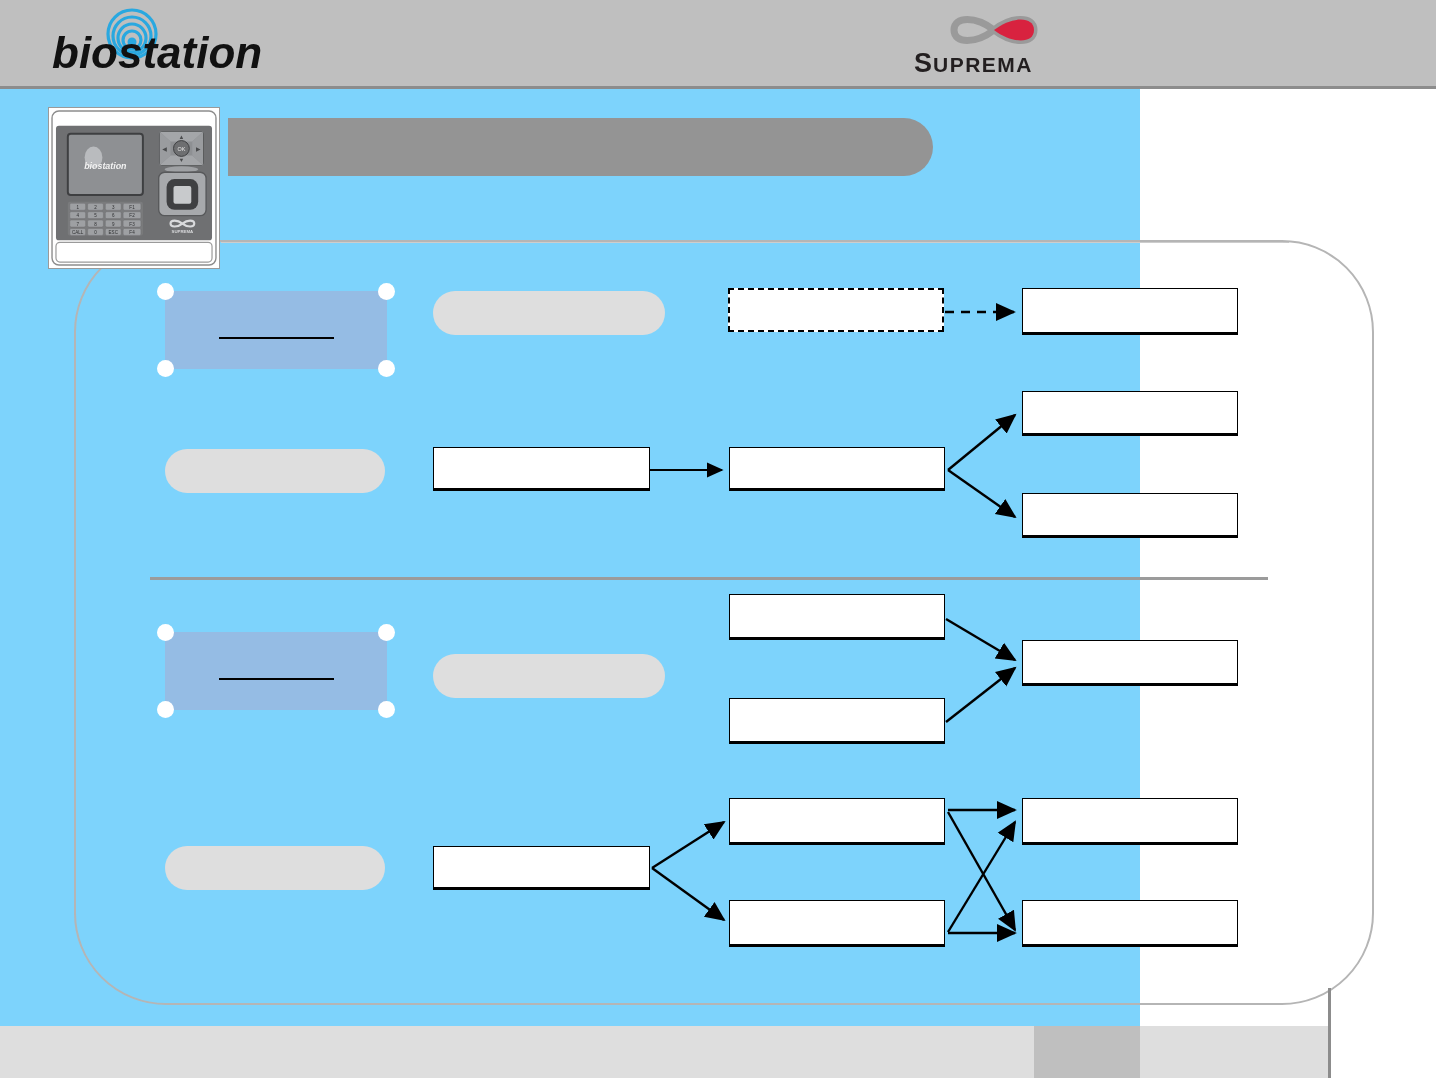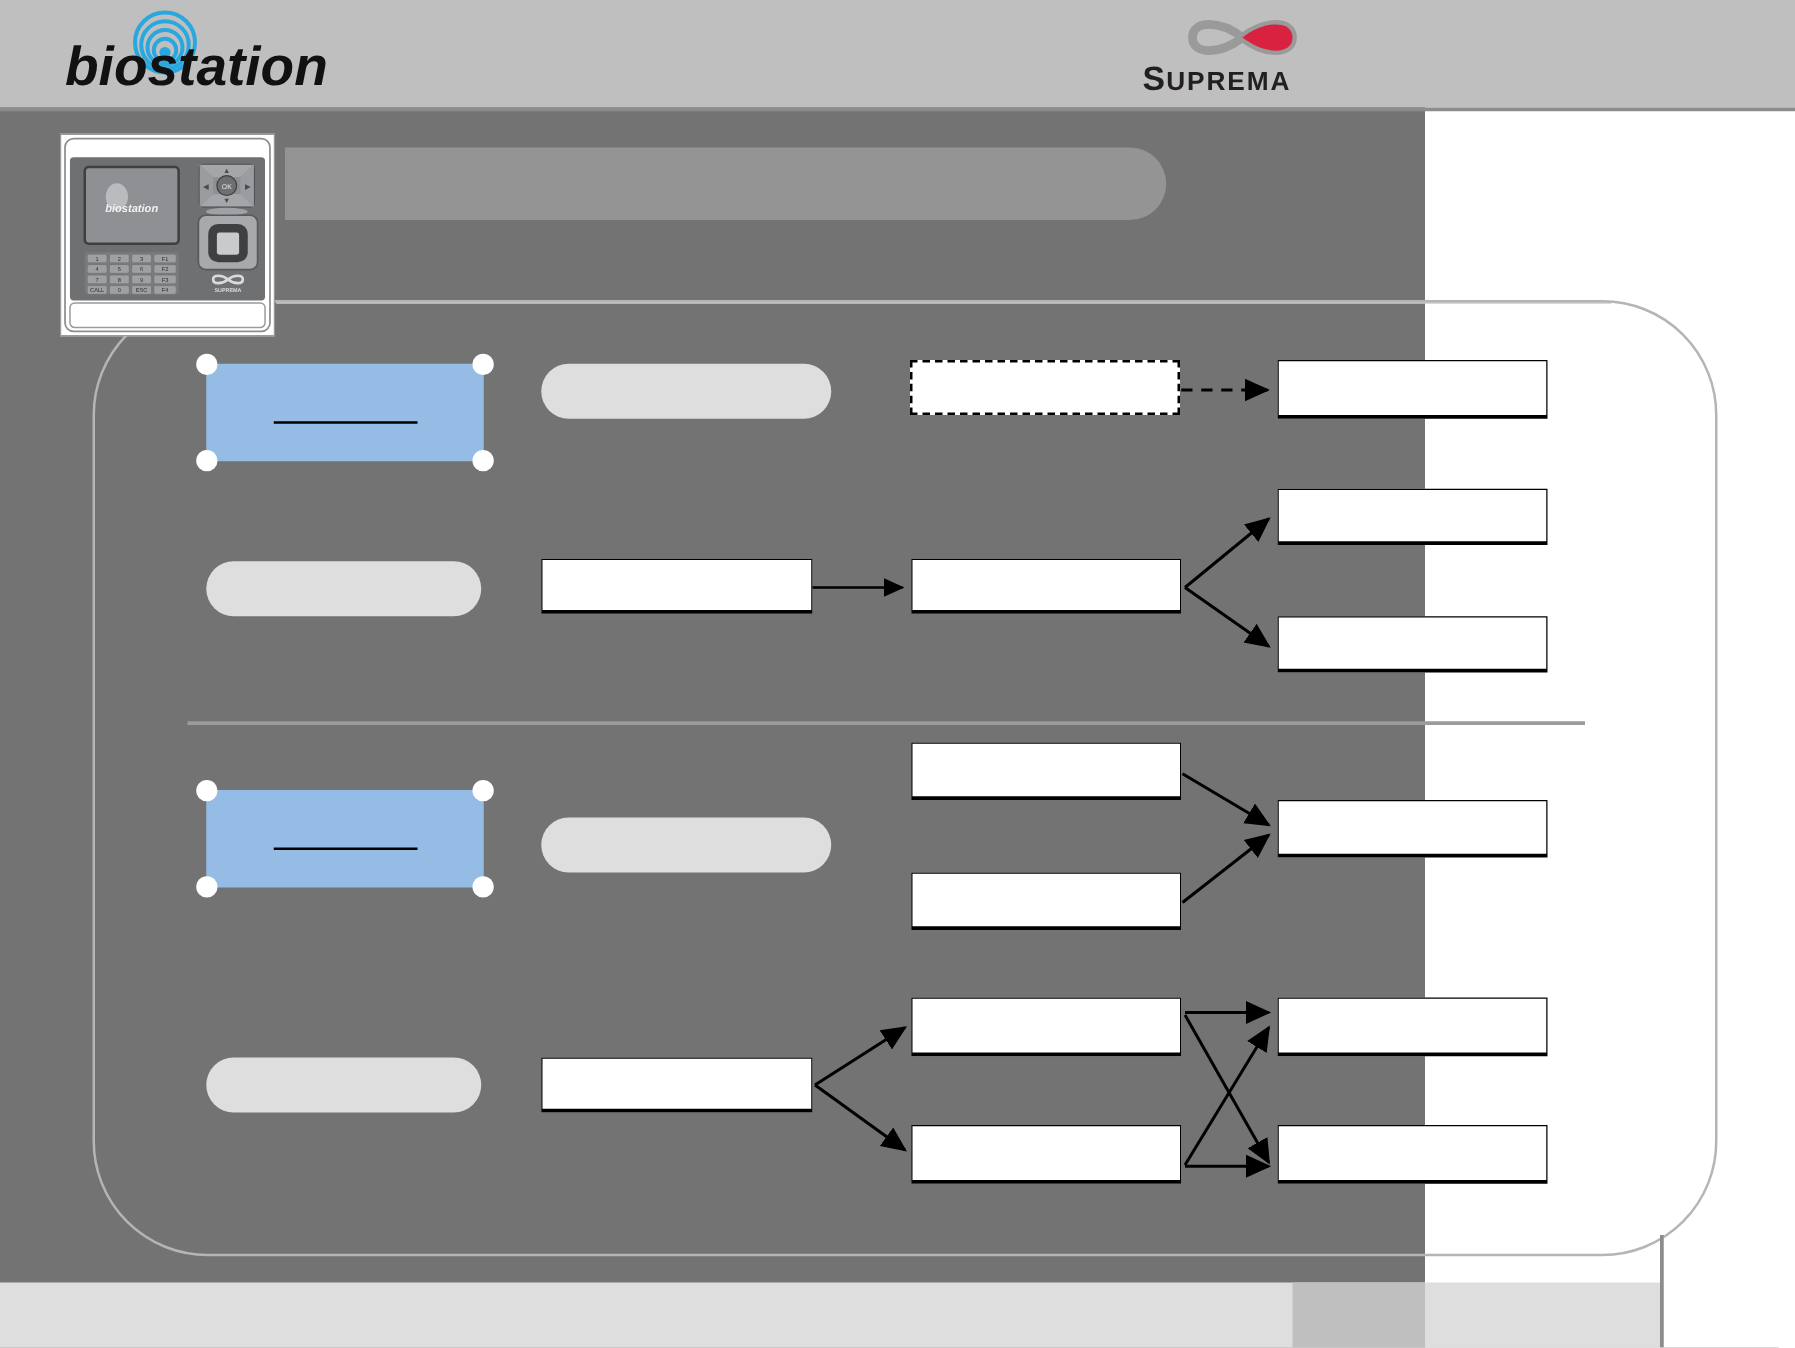--- a/index.html
+++ b/index.html
@@ -3,21 +3,21 @@
 <meta charset="utf-8">
 <title>BioStation Slide</title>
 <style>
   * { box-sizing: border-box; margin: 0; padding: 0; }
   html, body {
     width: 1436px; height: 1078px;
     background: #ffffff;
     font-family: "Liberation Sans", sans-serif;
     overflow: hidden;
   }
-  #slide { position: relative; width: 1140px; height: 1078px; background: #737373; }
+  #slide { position: relative; width: 1140px; height: 1078px; background: #7dd3fc; }
 
   
   .header {
     position: absolute; left: 0; top: 0; width: 1436px; height: 86px;
     background: #bfbfbf;
   }
   .header-rule {
     position: absolute; left: 0; top: 86px; width: 1436px; height: 3px;
     background: #8c8c8c;
   }

